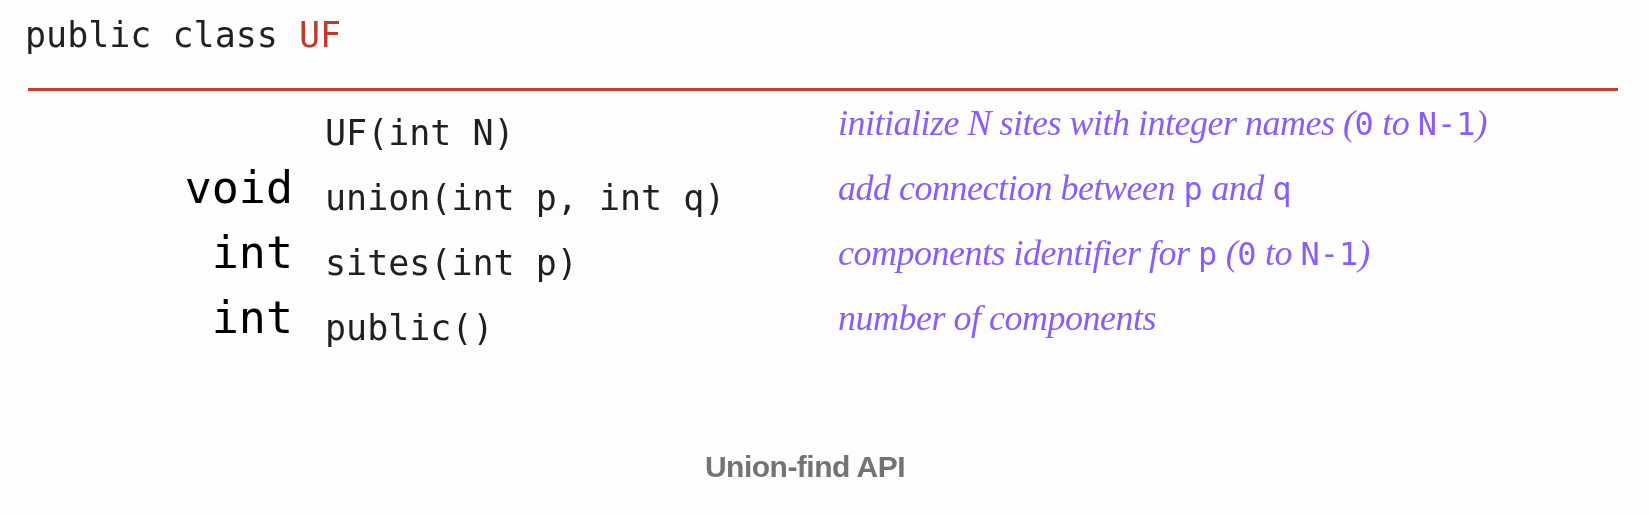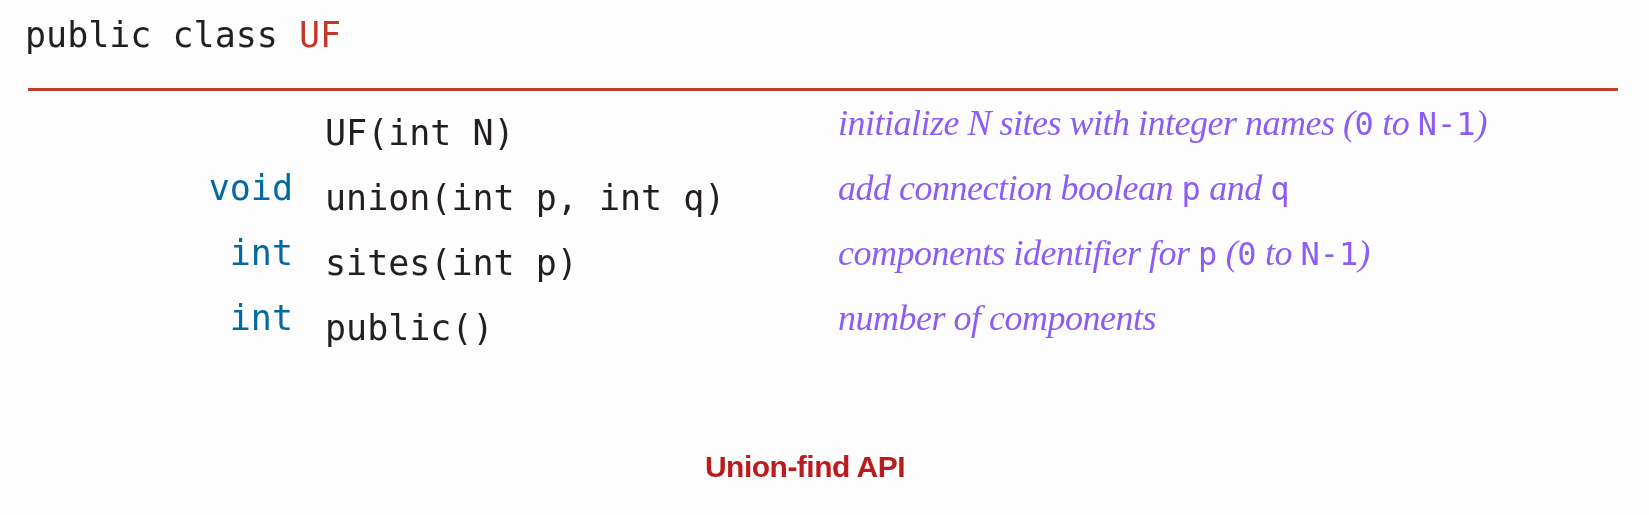--- a/index.html
+++ b/index.html
@@ -48,22 +48,22 @@
   }
   .api-row {
     display: grid;
     grid-template-columns: 293px 545px 1fr;
     height: 65px;
     align-items: center;
   }
   .cell-type {
     text-align: right;
     font-family: "DejaVu Sans Mono", "Liberation Mono", monospace;
-    font-size: 35px;
-    color: #0369a1;
+    font-size: 45px;
+    color: #000000;
     white-space: pre;
   }
   .cell-sig {
     padding-left: 32px;
     font-family: "DejaVu Sans Mono", "Liberation Mono", monospace;
     font-size: 35px;
     color: #231f20;
     white-space: pre;
     margin-top: 20px;
   }
@@ -86,42 +86,42 @@
   .table-caption {
     position: absolute;
     left: 0;
     top: 450px;
     width: 1610px;
     text-align: center;
     font-family: "Liberation Sans", sans-serif;
     font-weight: bold;
     font-size: 30px;
     letter-spacing: -0.5px;
-    color: #b91c1c;
+    color: #737373;
   }
 </style>
 </head>
 <body>
 
 <div class="page">
 
   <div class="class-decl"><span>public class </span><span class="classname">UF</span></div>
 
   <hr class="header-rule">
 
   <div class="api-table" id="api-table">
       <div class="api-row">
         <div class="cell-type"></div>
         <div class="cell-sig">UF(int N)</div>
         <div class="cell-desc"><span class="it">initialize N sites with integer names (</span><span class="code">0</span><span class="it"> to </span><span class="code">N-1</span><span class="it">)</span></div>
       </div>
       <div class="api-row">
         <div class="cell-type">void</div>
         <div class="cell-sig">union(int p, int q)</div>
-        <div class="cell-desc"><span class="it">add connection boolean </span><span class="code">p</span><span class="it"> and </span><span class="code">q</span></div>
+        <div class="cell-desc"><span class="it">add connection between </span><span class="code">p</span><span class="it"> and </span><span class="code">q</span></div>
       </div>
       <div class="api-row">
         <div class="cell-type">int</div>
         <div class="cell-sig">sites(int p)</div>
         <div class="cell-desc"><span class="it">components identifier for </span><span class="code">p</span><span class="it"> (</span><span class="code">0</span><span class="it"> to </span><span class="code">N-1</span><span class="it">)</span></div>
       </div>
       <div class="api-row">
         <div class="cell-type">int</div>
         <div class="cell-sig">public()</div>
         <div class="cell-desc"><span class="it">number of components</span></div>

